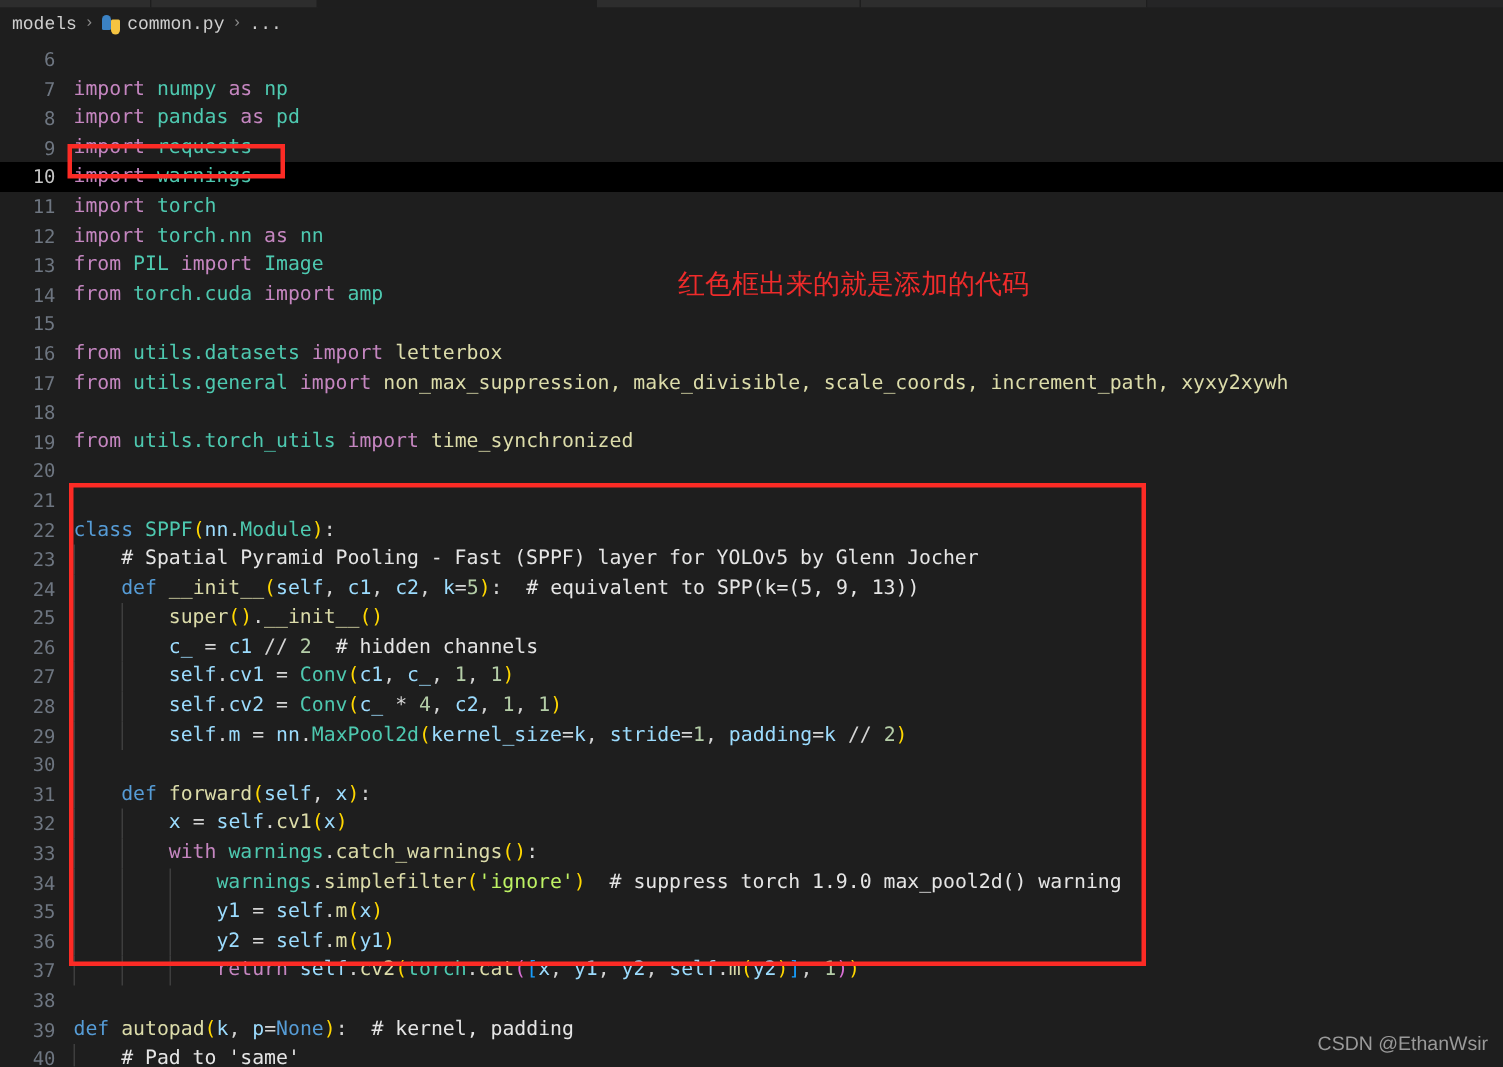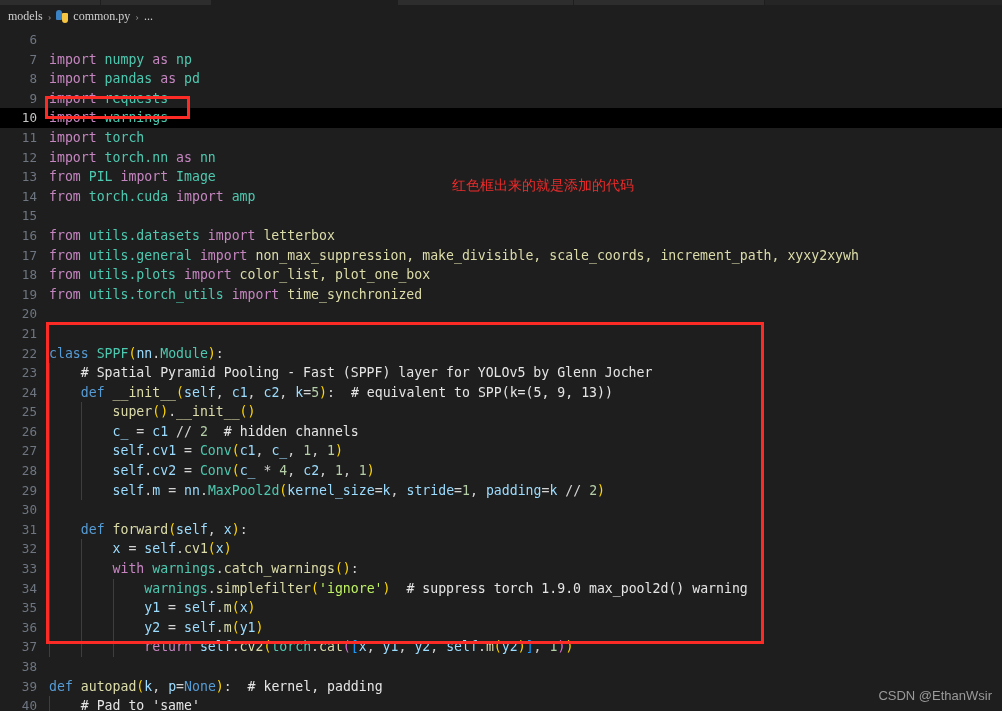--- a/index.html
+++ b/index.html
@@ -37,21 +37,21 @@
   
   .breadcrumb {
     position: absolute;
     left: 0; top: 5px;
     width: 1002px; height: 22px;
     background: #1e1e1e;
     display: flex;
     align-items: center;
     padding-left: 8px;
     box-sizing: border-box;
-    font-family: Liberation Serif, serif;
+    font-family: Liberation Mono, monospace;
     font-size: 12px;
     color: #a9a9a9;
     white-space: nowrap;
   }
   .breadcrumb .crumb { color: #cfcfcf; }
   .breadcrumb .sep {
     color: #8a8a8a;
     margin: 0 5px;
     font-size: 11px;
   }
@@ -132,21 +132,21 @@
   .redbox {
     position: absolute;
     border: 3px solid #fc2b25;
     box-sizing: border-box;
     pointer-events: none;
   }
   .annot-cn {
     position: absolute;
     color: #ee2b2b;
     font-family: "DejaVu Sans", "Liberation Sans", sans-serif;
-    font-size: 14px;
+    font-size: 18px;
     white-space: nowrap;
   }
   .watermark {
     position: absolute;
     right: 10px;
     bottom: 8px;
     color: #9a9a9a;
     font-family: "Liberation Sans", sans-serif;
     font-size: 13px;
     white-space: nowrap;
@@ -183,21 +183,21 @@
       <div class="line"><span class="ln">8</span><span class="code"><span class="kw">import</span><span class="op"> </span><span class="id">pandas</span><span class="op"> </span><span class="kw">as</span><span class="op"> </span><span class="id">pd</span></span></div>
       <div class="line"><span class="ln">9</span><span class="code"><span class="kw">import</span><span class="op"> </span><span class="id">requests</span></span></div>
       <div class="line current"><span class="ln">10</span><span class="code"><span class="kw">import</span><span class="op"> </span><span class="id">warnings</span></span></div>
       <div class="line"><span class="ln">11</span><span class="code"><span class="kw">import</span><span class="op"> </span><span class="id">torch</span></span></div>
       <div class="line"><span class="ln">12</span><span class="code"><span class="kw">import</span><span class="op"> </span><span class="id">torch.nn</span><span class="op"> </span><span class="kw">as</span><span class="op"> </span><span class="id">nn</span></span></div>
       <div class="line"><span class="ln">13</span><span class="code"><span class="kw">from</span><span class="op"> </span><span class="id">PIL</span><span class="op"> </span><span class="kw">import</span><span class="op"> </span><span class="id">Image</span></span></div>
       <div class="line"><span class="ln">14</span><span class="code"><span class="kw">from</span><span class="op"> </span><span class="id">torch.cuda</span><span class="op"> </span><span class="kw">import</span><span class="op"> </span><span class="id">amp</span></span></div>
       <div class="line"><span class="ln">15</span><span class="code"></span></div>
       <div class="line"><span class="ln">16</span><span class="code"><span class="kw">from</span><span class="op"> </span><span class="id">utils.datasets</span><span class="op"> </span><span class="kw">import</span><span class="op"> </span><span class="fn">letterbox</span></span></div>
       <div class="line"><span class="ln">17</span><span class="code"><span class="kw">from</span><span class="op"> </span><span class="id">utils.general</span><span class="op"> </span><span class="kw">import</span><span class="op"> </span><span class="fn">non_max_suppression, make_divisible, scale_coords, increment_path, xyxy2xywh</span></span></div>
-      <div class="line"><span class="ln">18</span><span class="code"><span class="kw">from</span><span class="op"> </span><span class="id">utils.plots</span><span class="op"> </span><span class="kw">import</span><span class="op"> </span><span class="fn">color_list, plot_one_box</span></span></div>
+      <div class="line"><span class="ln">18</span></div>
       <div class="line"><span class="ln">19</span><span class="code"><span class="kw">from</span><span class="op"> </span><span class="id">utils.torch_utils</span><span class="op"> </span><span class="kw">import</span><span class="op"> </span><span class="fn">time_synchronized</span></span></div>
       <div class="line"><span class="ln">20</span><span class="code"></span></div>
       <div class="line"><span class="ln">21</span><span class="code"></span></div>
       <div class="line"><span class="ln">22</span><span class="code"><span class="kw2">class</span><span class="op"> </span><span class="id">SPPF</span><span class="par1">(</span><span class="var">nn</span><span class="op">.</span><span class="id">Module</span><span class="par1">)</span><span class="op">:</span></span></div>
       <div class="line"><span class="ln">23</span><span class="code">    <span class="cmt"># Spatial Pyramid Pooling - Fast (SPPF) layer for YOLOv5 by Glenn Jocher</span></span><span class="guide" style="left: 49px; top: 0px; height: 19.6px;"></span></div>
       <div class="line"><span class="ln">24</span><span class="code">    <span class="kw2">def</span><span class="op"> </span><span class="fn">__init__</span><span class="par1">(</span><span class="var">self</span><span class="op">, </span><span class="var">c1</span><span class="op">, </span><span class="var">c2</span><span class="op">, </span><span class="var">k</span><span class="op">=</span><span class="num">5</span><span class="par1">)</span><span class="op">:  </span><span class="cmt"># equivalent to SPP(k=(5, 9, 13))</span></span><span class="guide" style="left: 49px; top: 0px; height: 19.6px;"></span></div>
       <div class="line"><span class="ln">25</span><span class="code">        <span class="fn">super</span><span class="par1">()</span><span class="op">.</span><span class="fn">__init__</span><span class="par1">()</span></span><span class="guide" style="left: 49px; top: 0px; height: 19.6px;"></span><span class="guide" style="left: 81px; top: 0px; height: 19.6px;"></span></div>
       <div class="line"><span class="ln">26</span><span class="code">        <span class="var">c_</span><span class="op"> = </span><span class="var">c1</span><span class="op"> // </span><span class="num">2</span><span class="op">  </span><span class="cmt"># hidden channels</span></span><span class="guide" style="left: 49px; top: 0px; height: 19.6px;"></span><span class="guide" style="left: 81px; top: 0px; height: 19.6px;"></span></div>
       <div class="line"><span class="ln">27</span><span class="code">        <span class="var">self</span><span class="op">.</span><span class="var">cv1</span><span class="op"> = </span><span class="id">Conv</span><span class="par1">(</span><span class="var">c1</span><span class="op">, </span><span class="var">c_</span><span class="op">, </span><span class="num">1</span><span class="op">, </span><span class="num">1</span><span class="par1">)</span></span><span class="guide" style="left: 49px; top: 0px; height: 19.6px;"></span><span class="guide" style="left: 81px; top: 0px; height: 19.6px;"></span></div>
       <div class="line"><span class="ln">28</span><span class="code">        <span class="var">self</span><span class="op">.</span><span class="var">cv2</span><span class="op"> = </span><span class="id">Conv</span><span class="par1">(</span><span class="var">c_</span><span class="op"> * </span><span class="num">4</span><span class="op">, </span><span class="var">c2</span><span class="op">, </span><span class="num">1</span><span class="op">, </span><span class="num">1</span><span class="par1">)</span></span><span class="guide" style="left: 49px; top: 0px; height: 19.6px;"></span><span class="guide" style="left: 81px; top: 0px; height: 19.6px;"></span></div>

